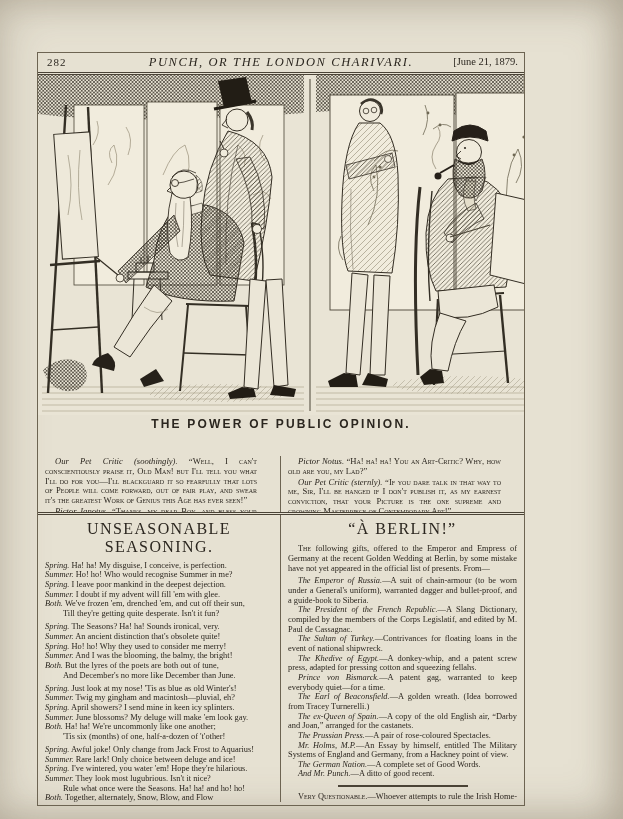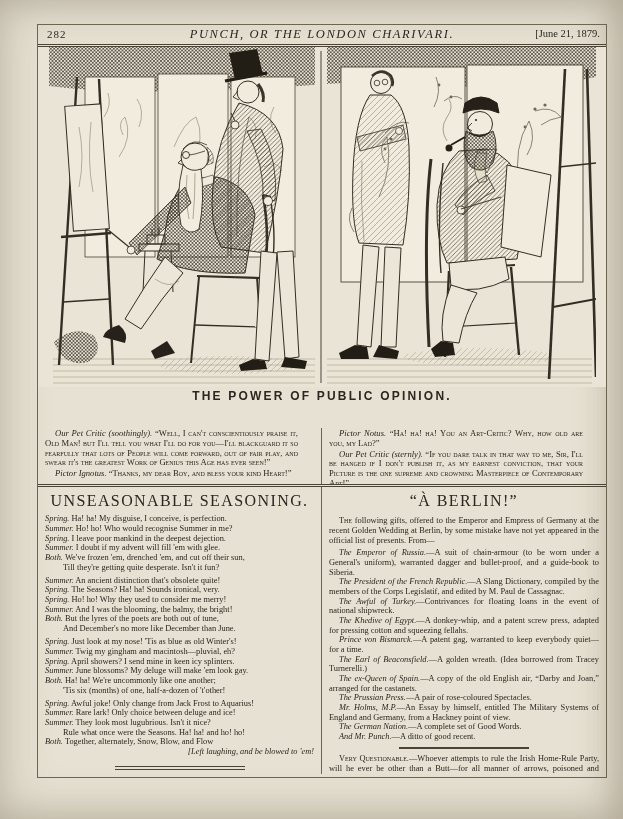--- a/index.html
+++ b/index.html
@@ -10,21 +10,21 @@
     color:#2b261f;
     -webkit-font-smoothing:antialiased;
   }
   .page{
     position:relative;width:623px;height:819px;
     background:#e6e1d2;
     box-shadow:inset 0 0 50px rgba(92,80,58,.28), inset -12px 0 30px rgba(92,80,58,.18);
     overflow:hidden;
   }
   .content{
-    position:absolute;left:37px;top:24px;width:570px;height:754px;
+    position:absolute;left:37px;top:52px;width:488px;height:754px;
     border-left:1px solid #6d6452;border-right:1px solid #6d6452;
     border-top:1px solid #6d6452;border-bottom:1px solid #6d6452;
     box-sizing:border-box;
   }
   
   .hdr{
     position:relative;height:19px;
     border-bottom:3px double #4a4336;
   }
   .hdr .pageno{position:absolute;left:9px;top:3px;font-size:11px;letter-spacing:1px;}
@@ -286,59 +286,60 @@
         <div class="stanza">
           <p class="vline"><i class="spk">Spring.</i> <span>Ha! ha!  My disguise, I conceive, is perfection.</span></p>
           <p class="vline"><i class="spk">Summer.</i> <span>Ho! ho!  Who would recognise Summer in me?</span></p>
           <p class="vline"><i class="spk">Spring.</i> <span>I leave poor mankind in the deepest dejection.</span></p>
           <p class="vline"><i class="spk">Summer.</i> <span>I doubt if my advent will fill 'em with glee.</span></p>
           <p class="vline"><i class="spk">Both.</i> <span>We've frozen 'em, drenched 'em, and cut off their sun,</span></p>
           <p class="vline cont"><span>Till they're getting quite desperate.  Isn't it fun?</span></p>
         </div>
 
         <div class="stanza">
+          <p class="vline"><i class="spk">Spring.</i> <span>The Seasons?  Ha! ha!  Sounds ironical, very.</span></p>
           <p class="vline"><i class="spk">Summer.</i> <span>An ancient distinction that's obsolete quite!</span></p>
-          <p class="vline"><i class="spk">Spring.</i> <span>The Seasons?  Ha! ha!  Sounds ironical, very.</span></p>
           <p class="vline"><i class="spk">Spring.</i> <span>Ho! ho!  Why they used to consider me merry!</span></p>
           <p class="vline"><i class="spk">Summer.</i> <span>And I was the blooming, the balmy, the bright!</span></p>
           <p class="vline"><i class="spk">Both.</i> <span>But the lyres of the poets are both out of tune,</span></p>
           <p class="vline cont"><span>And December's no more like December than June.</span></p>
         </div>
 
         <div class="stanza">
           <p class="vline"><i class="spk">Spring.</i> <span>Just look at my nose!  'Tis as blue as old Winter's!</span></p>
           <p class="vline"><i class="spk">Summer.</i> <span>Twig my gingham and macintosh—pluvial, eh?</span></p>
           <p class="vline"><i class="spk">Spring.</i> <span>April showers?  I send mine in keen icy splinters.</span></p>
           <p class="vline"><i class="spk">Summer.</i> <span>June blossoms?  My deluge will make 'em look gay.</span></p>
           <p class="vline"><i class="spk">Both.</i> <span>Ha! ha!  We're uncommonly like one another;</span></p>
           <p class="vline cont"><span>'Tis six (months) of one, half-a-dozen of 't'other!</span></p>
         </div>
 
         <div class="stanza">
           <p class="vline"><i class="spk">Spring.</i> <span>Awful joke!  Only change from Jack Frost to Aquarius!</span></p>
           <p class="vline"><i class="spk">Summer.</i> <span>Rare lark!  Only choice between deluge and ice!</span></p>
+          <p class="vline"><i class="spk">Spring.</i> <span>I've wintered, you water 'em!  Hope they're hilarious.</span></p>
           <p class="vline"><i class="spk">Summer.</i> <span>They look most lugubrious.  Isn't it nice?</span></p>
           <p class="vline cont"><span>Rule what once were the Seasons.  Ha! ha! and ho! ho!</span></p>
           <p class="vline"><i class="spk">Both.</i> <span>Together, alternately, Snow, Blow, and Flow</span></p>
           <p class="vstage">[Left laughing, and be blowed to 'em!</p>
         </div>
 
         <div class="short-rule"></div>
         <div class="spacer"></div>
 
       </div>
 
       <div class="art-col">
         <h2 class="art-title">“À BERLIN!”</h2>
 
         <p class="intro"><span class="lead-sc">The</span><span> following gifts, offered to the Emperor and Empress of Germany at the recent Golden Wedding at Berlin, by some mistake have not yet appeared in the official list of presents.  From—</span></p>
 
         <p class="gift"><i>The Emperor of Russia.</i><span>—A suit of chain-armour (to be worn under a General's uniform), warranted dagger and bullet-proof, and a guide-book to Siberia.</span></p>
         <p class="gift"><i>The President of the French Republic.</i><span>—A Slang Dictionary, compiled by the members of the Corps Legislatif, and edited by M. Paul de Cassagnac.</span></p>
-        <p class="gift"><i>The Awful of Turkey.</i><span>—Contrivances for floating loans in the event of national shipwreck.</span></p>
+        <p class="gift"><i>The Sultan of Turkey.</i><span>—Contrivances for floating loans in the event of national shipwreck.</span></p>
         <p class="gift"><i>The Khedive of Egypt.</i><span>—A donkey-whip, and a patent screw press, adapted for pressing cotton and squeezing fellahs.</span></p>
         <p class="gift"><i>Prince von Bismarck.</i><span>—A patent gag, warranted to keep everybody quiet—for a time.</span></p>
         <p class="gift"><i>The Earl of Beaconsfield.</i><span>—A golden wreath.  (Idea borrowed from Tracey Turnerelli.)</span></p>
         <p class="gift"><i>The ex-Queen of Spain.</i><span>—A copy of the old English air, “Darby and Joan,” arranged for the castanets.</span></p>
         <p class="gift"><i>The Prussian Press.</i><span>—A pair of rose-coloured Spectacles.</span></p>
         <p class="gift"><i>Mr. Holms, M.P.</i><span>—An Essay by himself, entitled The Military Systems of England and Germany, from a Hackney point of view.</span></p>
         <p class="gift"><i>The German Nation.</i><span>—A complete set of Good Words.</span></p>
         <p class="gift"><i>And Mr. Punch.</i><span>—A ditto of good recent.</span></p>
 
         <div class="short-rule"></div>

